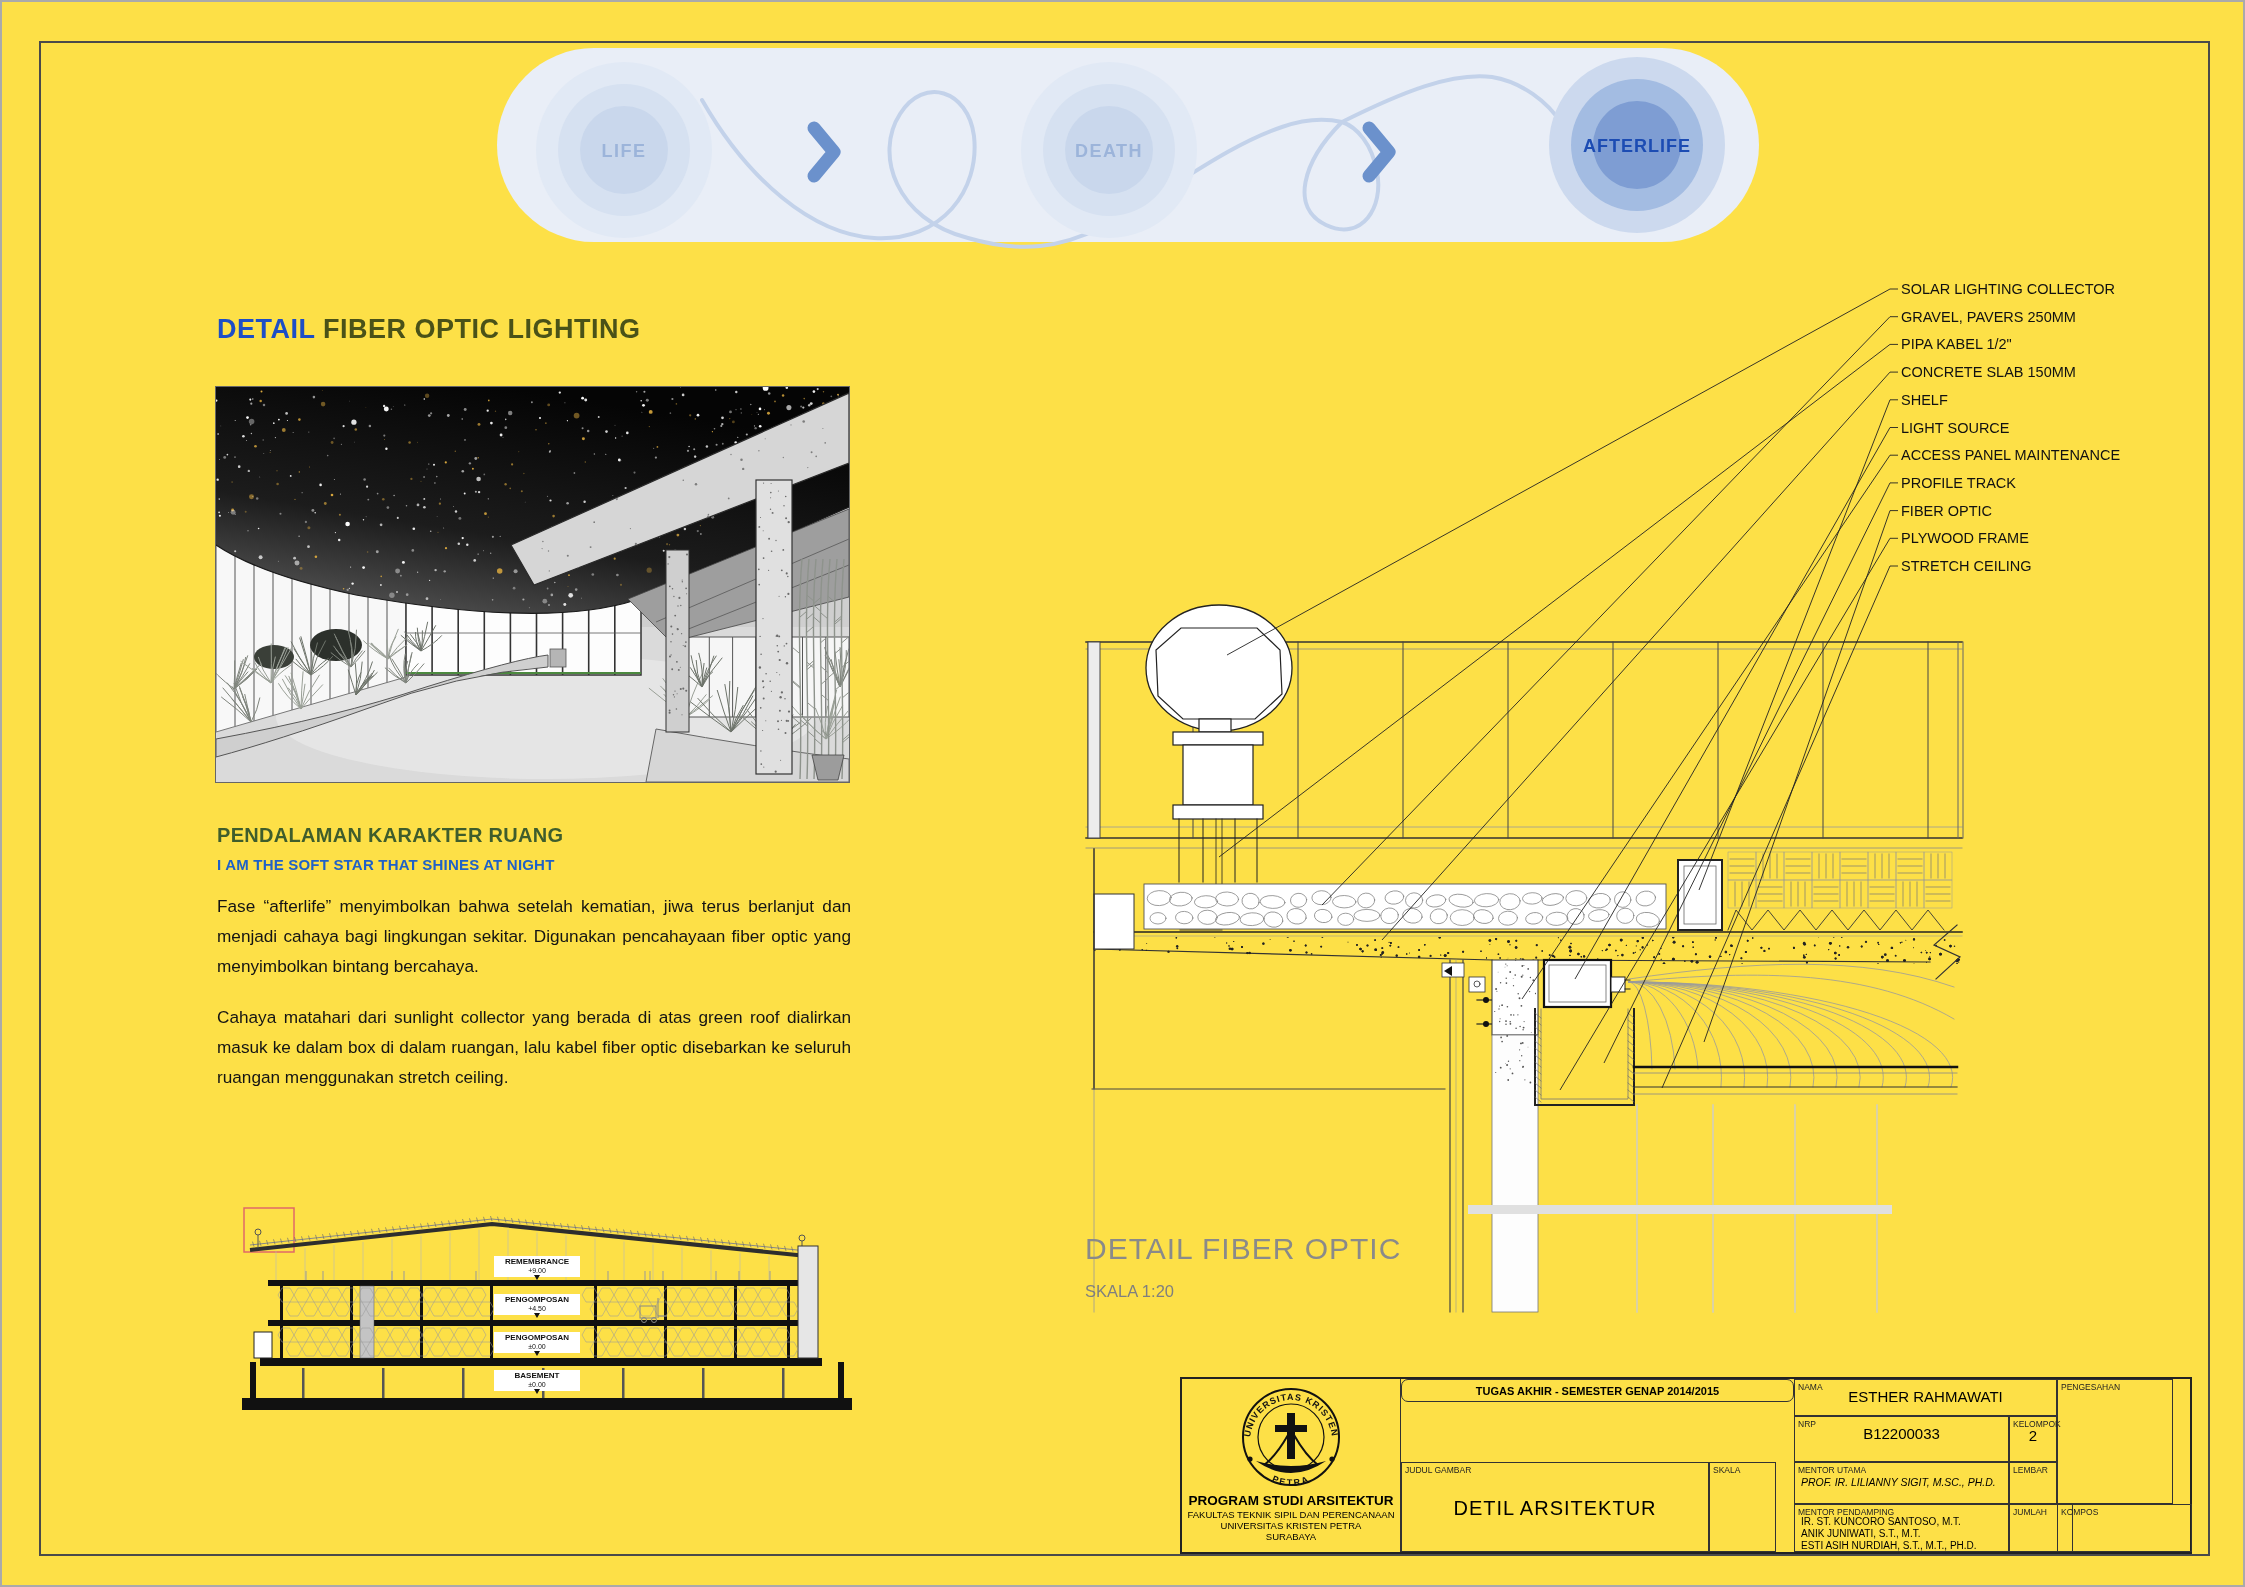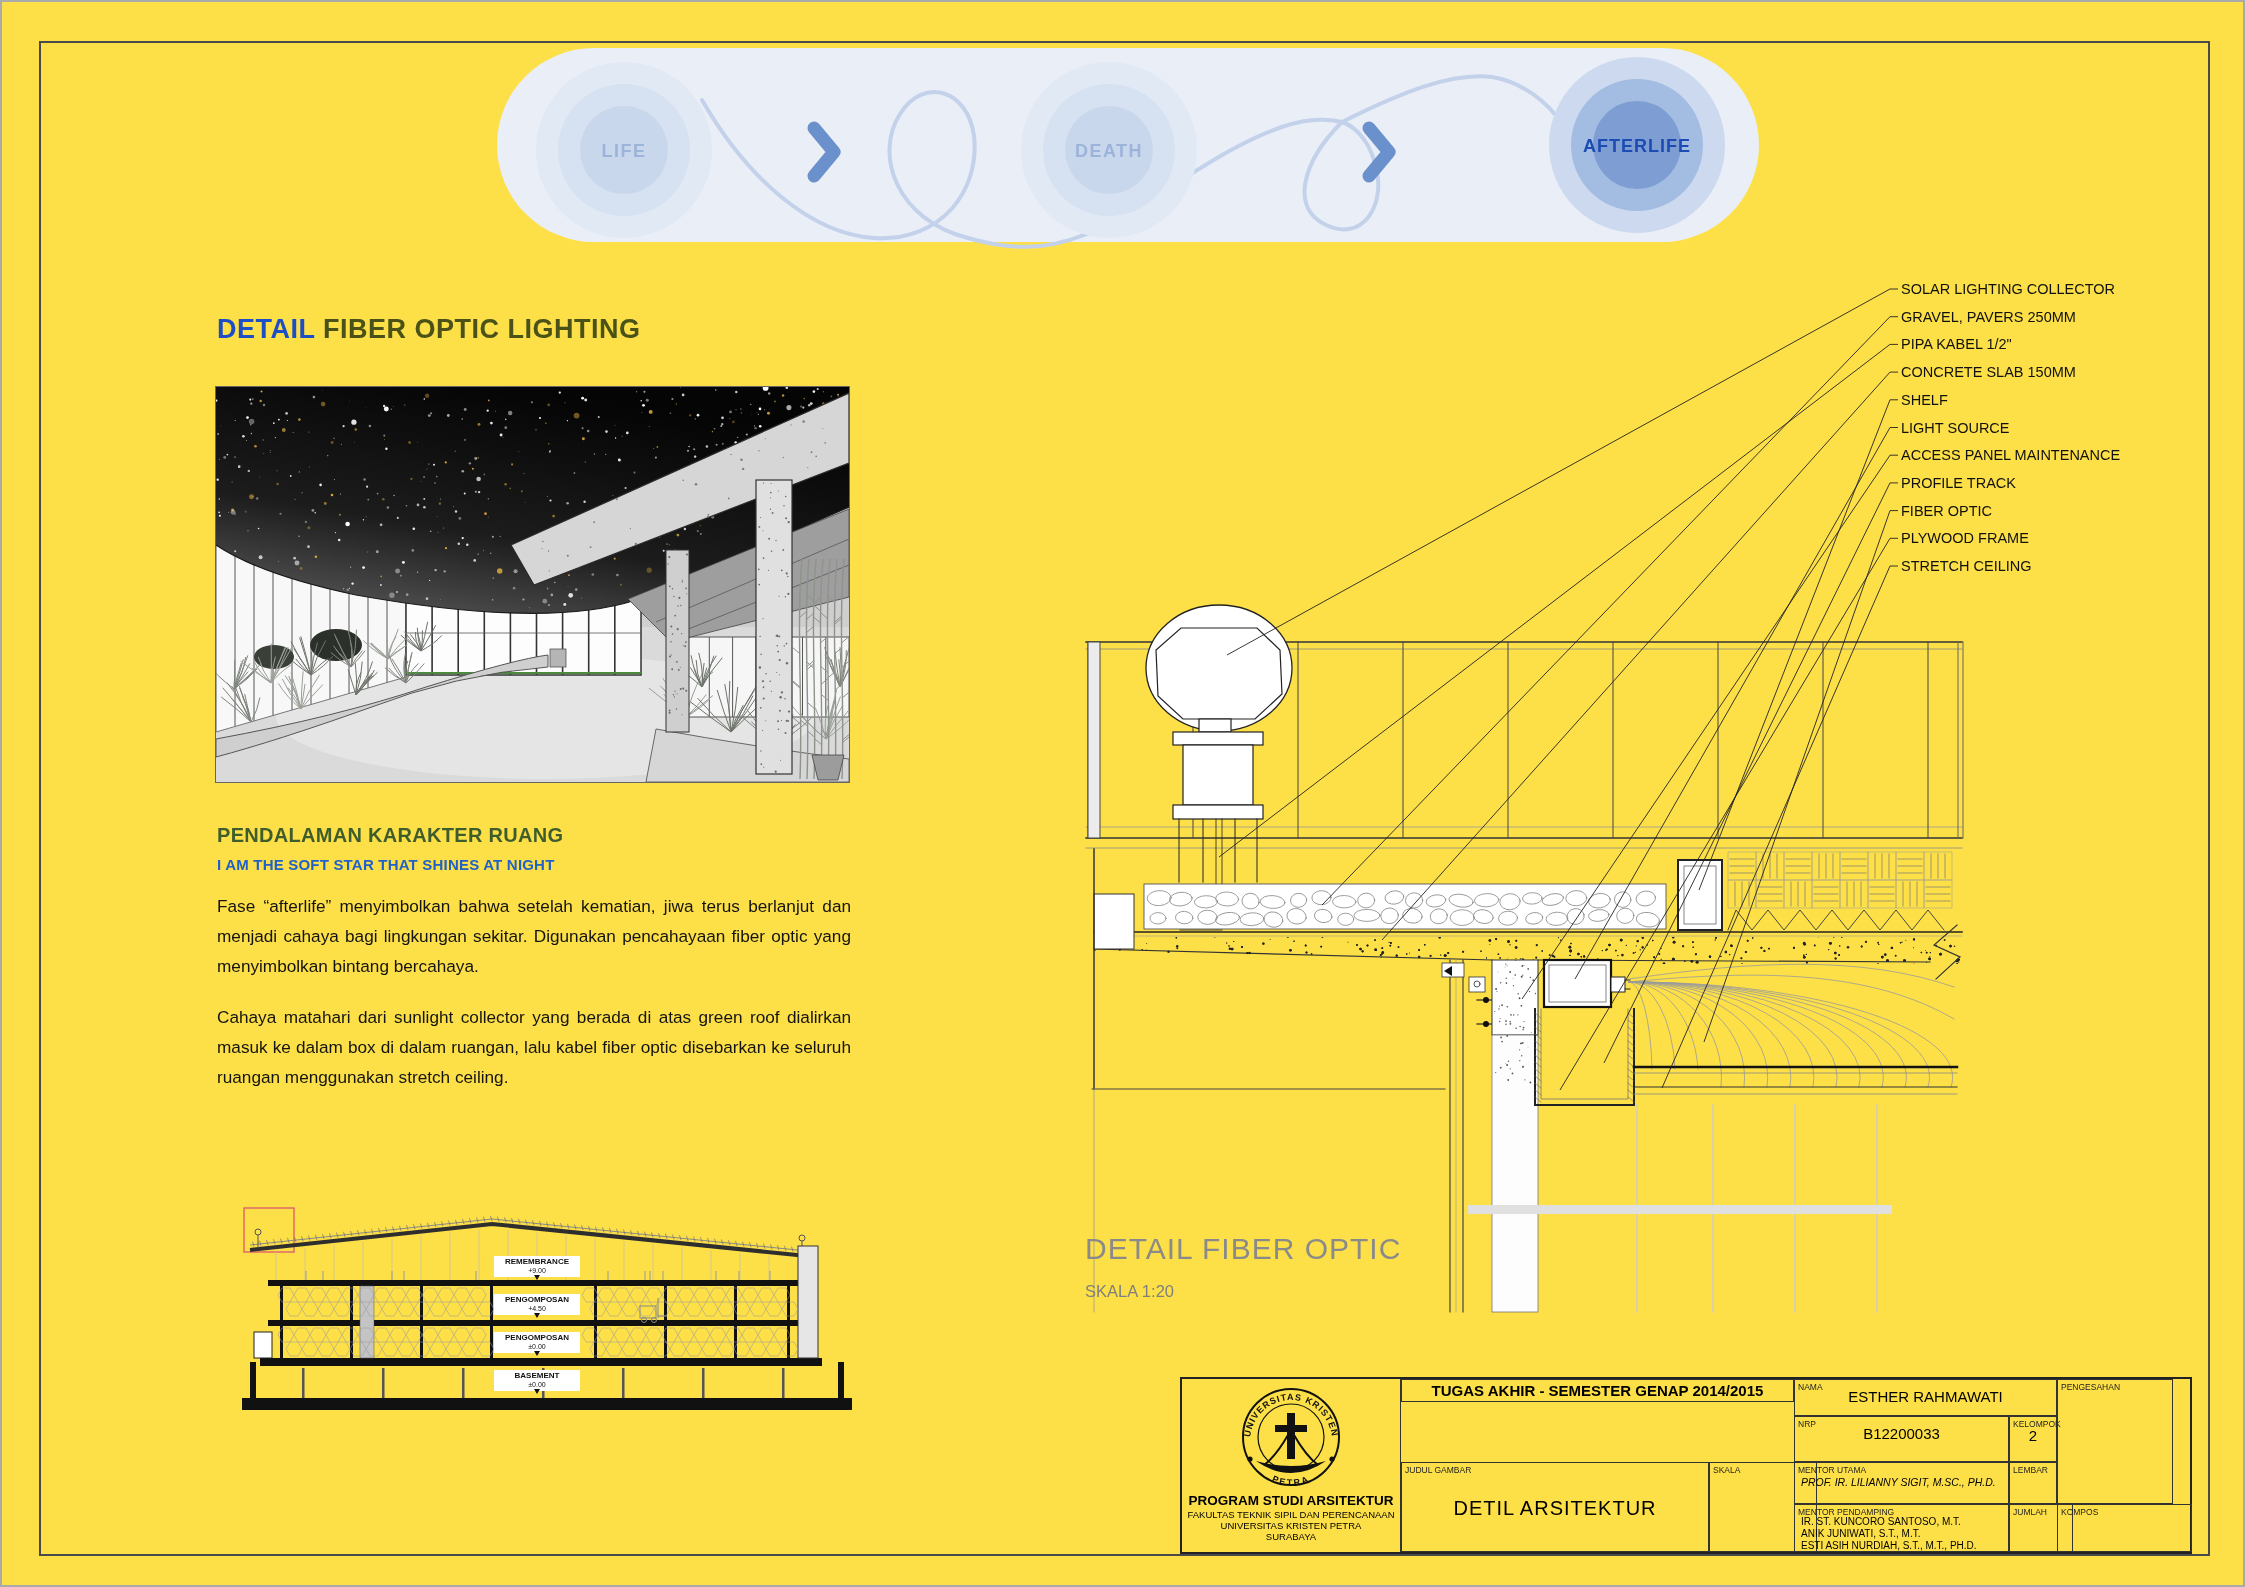--- a/index.html
+++ b/index.html
@@ -20,26 +20,26 @@
   #section{left:240px;top:1200px;}
   
   #tblock{left:1178px;top:1375px;width:1012px;height:177px;border:2px solid #222;box-sizing:border-box;font-family:"Liberation Sans",sans-serif;}
   .tb{position:absolute;box-sizing:border-box;border:1px solid #333;}
   .tb-label{position:absolute;left:3px;top:2px;font-size:8.5px;color:#222;}
   .tb-center{display:flex;align-items:center;justify-content:center;height:100%;}
   #tb-logo-cell{left:0;top:0;width:219px;height:173px;border:none;border-right:1px solid #333;text-align:center;}
   #tb-prog{font-size:13.5px;font-weight:bold;margin-top:2px;}
   #tb-fac{font-size:9.5px;margin-top:1px;}
   #tb-univ{font-size:9.5px;} #tb-city{font-size:9.5px;}
-  #tb-header{left:219px;top:0;width:393px;height:23px;font-size:15px;font-weight:bold;}
+  #tb-header{left:219px;top:0;width:393px;height:23px;font-size:11px;font-weight:bold;border-radius:7px;}
   #tb-jt{left:219px;top:23px;width:393px;height:60px;}
   #tb-jt-val{font-size:17.5px;padding-top:6px;}
   #tb-jg{left:219px;top:83px;width:308px;height:90px;}
   #tb-jg-val{font-size:20px;letter-spacing:1px;}
-  #tb-skala{left:527px;top:83px;width:108px;height:90px;}
+  #tb-skala{left:527px;top:83px;width:67px;height:90px;}
   #tb-nama{left:612px;top:0;width:263px;height:37px;}
   #tb-nama-val{font-size:15px;padding-top:8px;}
   #tb-nrp{left:612px;top:37px;width:215px;height:46px;}
   #tb-nrp-val{font-size:15px;padding-top:8px;}
   #tb-kel{left:827px;top:37px;width:48px;height:46px;}
   #tb-kel-val{font-size:15px;padding-top:10px;}
   #tb-mu{left:612px;top:83px;width:215px;height:42px;}
   #tb-mu-val{font-size:10.5px;padding:13px 0 0 6px;font-style:italic;}
   #tb-mp{left:612px;top:125px;width:215px;height:48px;}
   #tb-mp-val{font-size:10px;line-height:12px;padding:11px 0 0 6px;}

